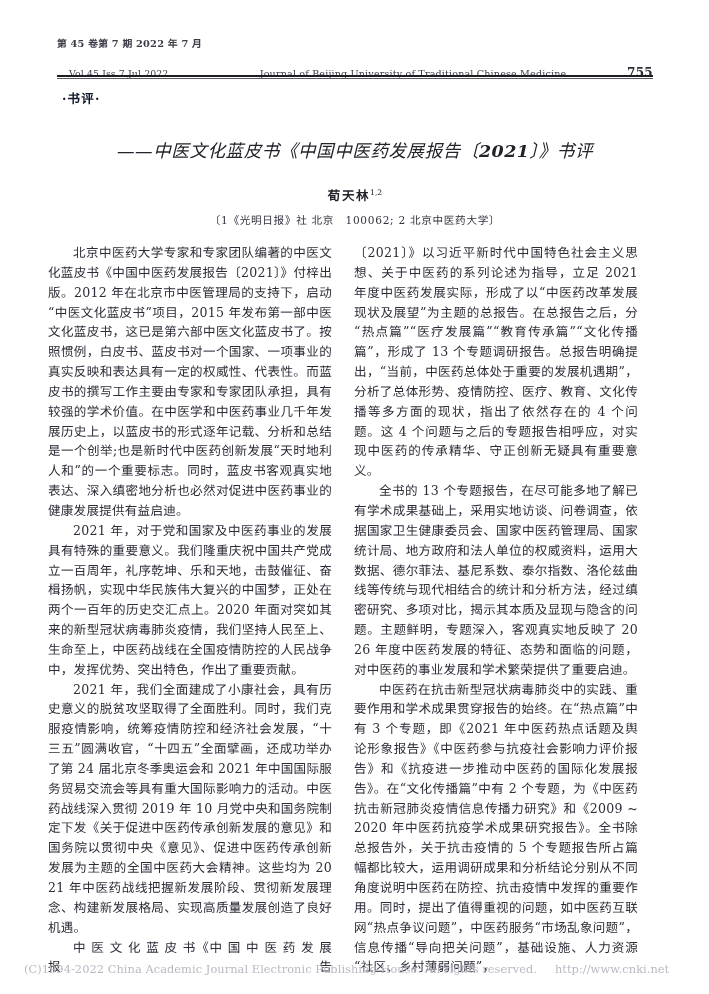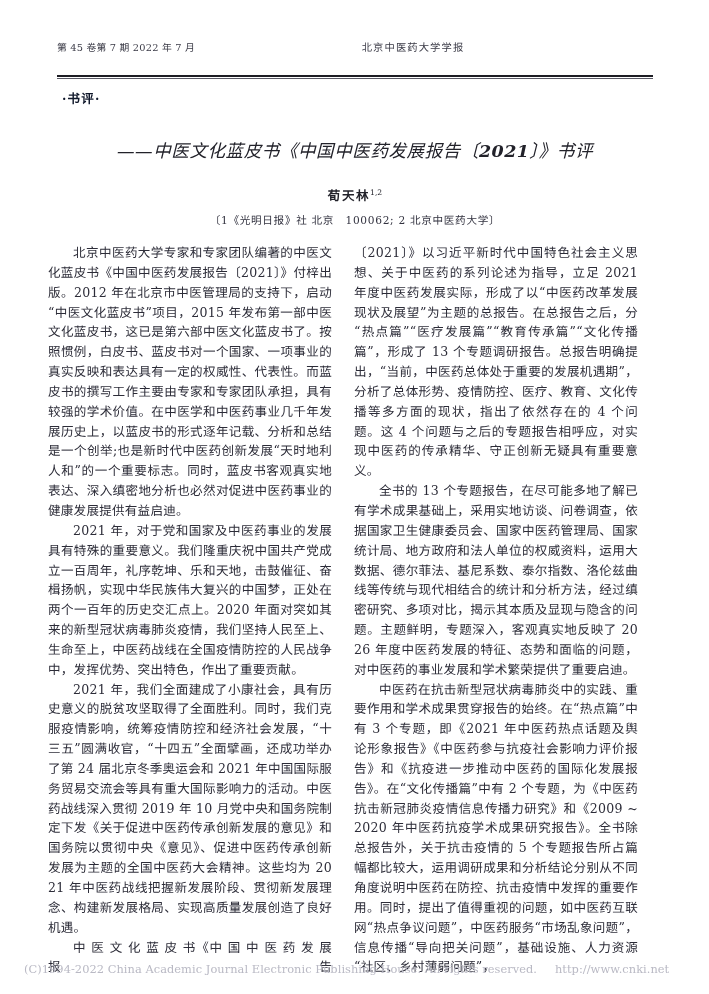--- a/index.html
+++ b/index.html
@@ -31,21 +31,21 @@
     position: absolute;
     left: 57px;
     top: 36px;
     width: 596px;
   }
   .mast-row {
     display: flex;
     align-items: baseline;
     width: 100%;
   }
-  .mast-row-1 { margin-bottom: 12px; }
+  .mast-row-1 { margin-bottom: 12px; font-weight: bold; }
   .mast-left {
     width: 186px;
     flex: 0 0 186px;
     color: #3a3a46;
   }
   .mast-left .cn {
     font-family: "DejaVu Serif", "Liberation Serif", serif;
     font-size: 9.8px;
     letter-spacing: 0.2px;
     white-space: nowrap;
@@ -223,25 +223,33 @@
 </head>
 <body>
 
 <div class="page">
 
   <div class="masthead">
     <div class="mast-row mast-row-1">
       <div class="mast-left">
         <span class="cn">第 45 卷第 7 期 2022 年 7 月</span>
       </div>
-      <div class="mast-mid">
-        <span class="cn">北京中医药大学学报</span>
-      </div>
       <div class="mast-right">
         <span class="spacer"></span>
+      </div>
+    </div>
+    <div class="mast-row mast-row-2">
+      <div class="mast-left">
+        <span class="en">Vol.45  Iss.7  Jul.2022</span>
+      </div>
+      <div class="mast-mid">
+        <span class="en">Journal of Beijing University of Traditional Chinese Medicine</span>
+      </div>
+      <div class="mast-right">
+        <span class="pg">755</span>
       </div>
     </div>
   </div>
 
   <div class="rule-group">
     <div class="rule-thick"></div>
     <div class="rule-gap"></div>
     <div class="rule-thin"></div>
   </div>
 

